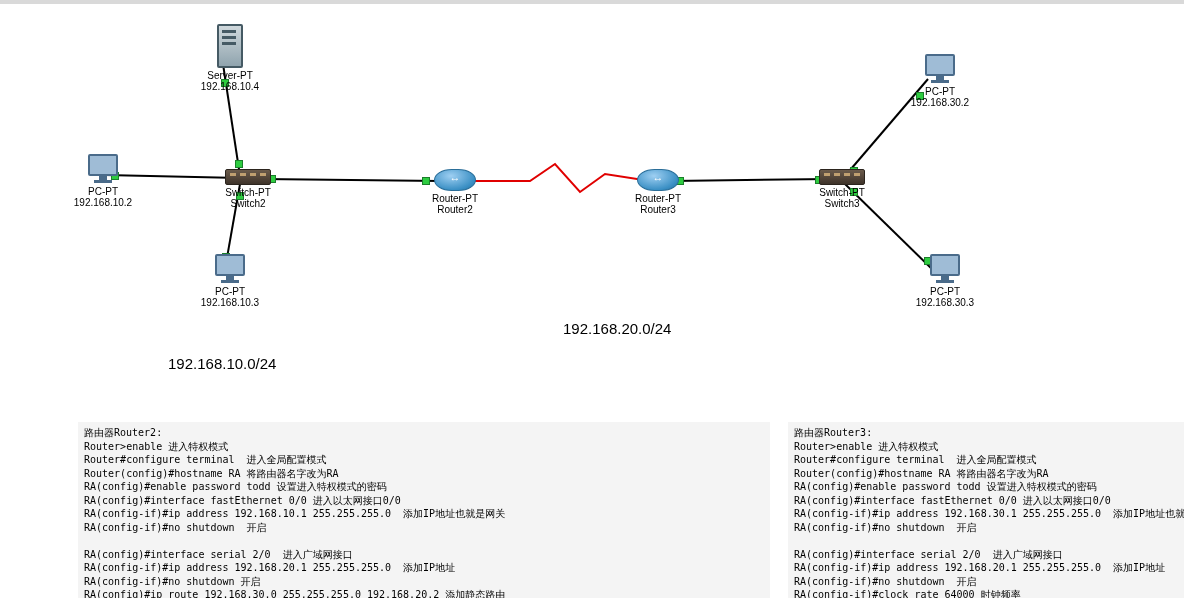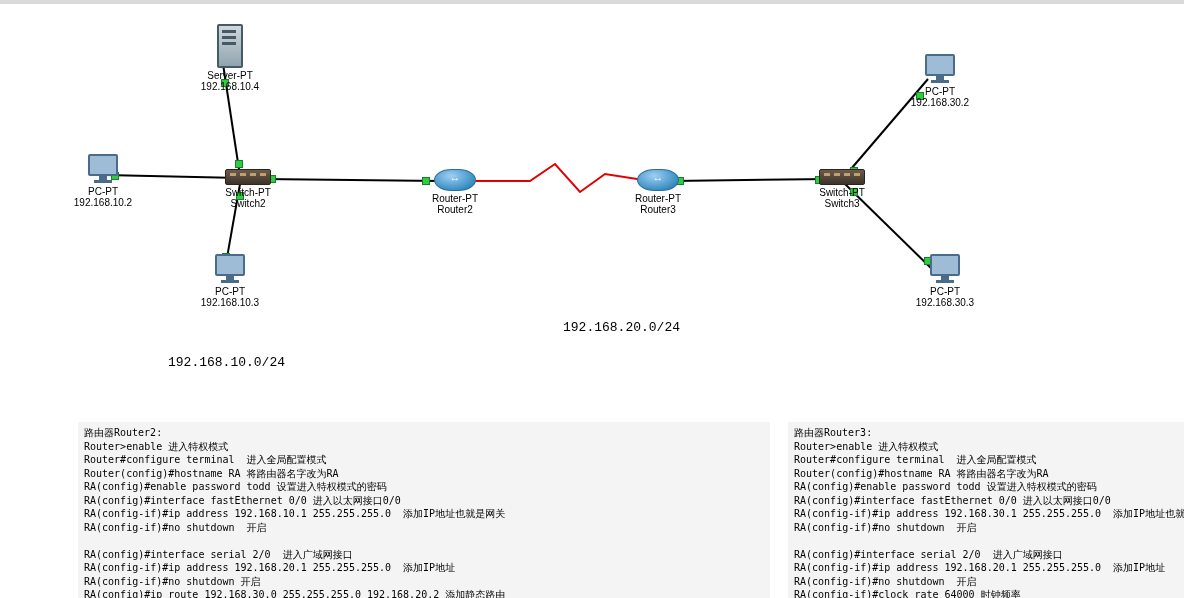--- a/index.html
+++ b/index.html
@@ -82,21 +82,21 @@
   .router-icon::before {
     content:"↔"; position:absolute; left:0; right:0; top:1px; text-align:center;
     color:#fff; font-size:11px; font-weight:bold;
   }
   
   .dot {
     position:absolute; width:6px; height:6px; background:#2ecc40; border:1px solid #1a7f2a;
   }
   
   .subnet {
-    position:absolute; font-size:13px; color:#000;font-family:Liberation Mono, monospace;
+    position:absolute; font-size:15px; color:#000;
   }
   
   .configbox {
     position:absolute;
     background: #f4f4f4;
     padding: 4px 6px;
     font-size: 10px;
     line-height: 1.35;
     font-family: "SimSun","宋体", monospace;
     white-space: pre;

